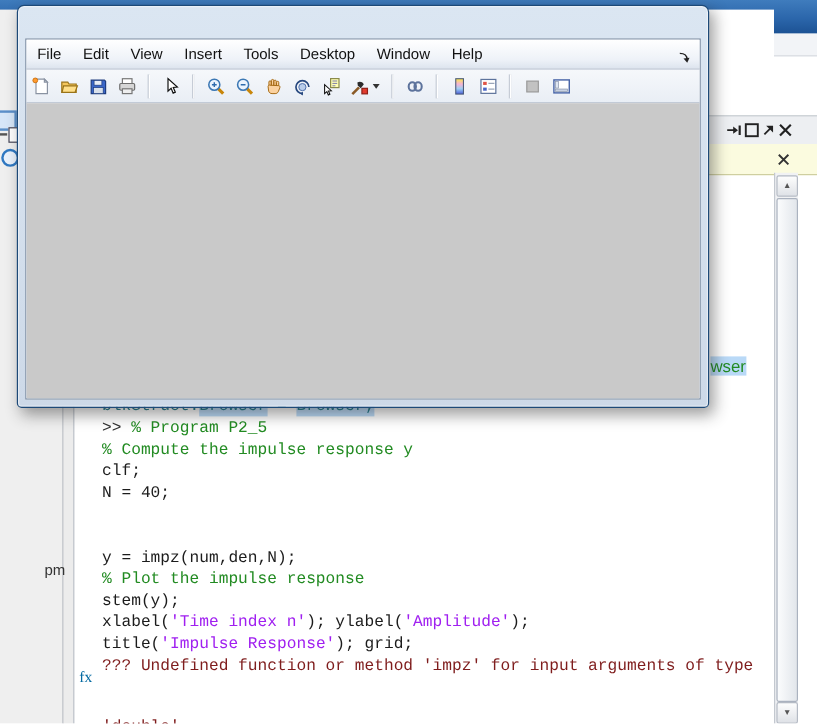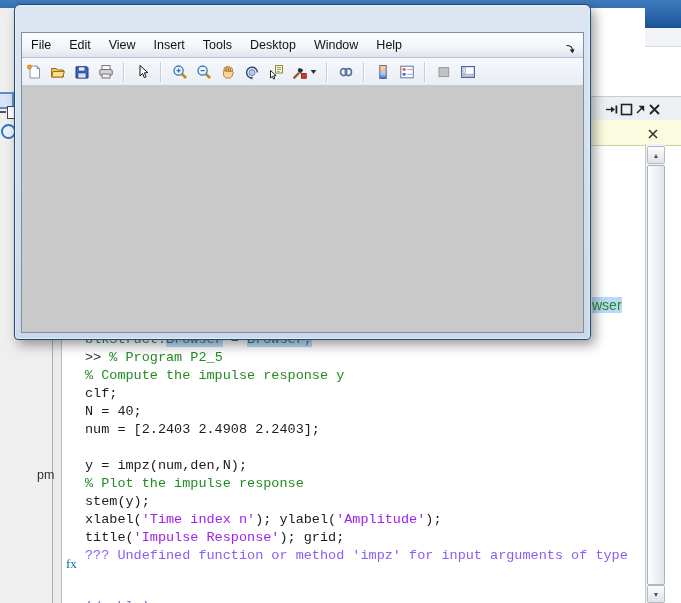--- a/index.html
+++ b/index.html
@@ -46,21 +46,21 @@
 
   .pm-frag{position:absolute;left:1px;top:468px;font-size:12.5px;color:#333;padding-left:36px;}
   .fx-frag{position:absolute;left:66px;top:556px;font-family:"Liberation Serif",serif;
     font-size:13px;color:#0369a1;}
 
   
   .console{position:absolute;left:0;top:0;width:681px;height:603px;pointer-events:none;}
   .console-line{position:absolute;left:85px;white-space:pre;
     font-family:"Liberation Mono",monospace;font-size:13.5px;line-height:18px;}
   .col-code{color:#1c1c1c;} .col-comment{color:#228b22;} .col-string{color:#a020f0;}
-  .col-error{color:#8b5cf6;} .col-teal{color:#1f7a8c;} .col-prompt{color:#333333;}
+  .col-error{color:#7f1d1d;} .col-teal{color:#1f7a8c;} .col-prompt{color:#333333;}
   .hl{background:#b9d9f7;}
   .wser-frag{position:absolute;left:592px;top:256px;font-family:Liberation Sans, sans-serif;
     font-size:14px;margin-top:41px;}
 
   
   #figwin{position:absolute;left:14px;top:4px;width:575px;height:334px;
     background:linear-gradient(180deg,#dbe6f2 0%,#cdd9e8 100%);
     border:1px solid #1d4977;border-radius:6px 6px 4px 4px;
     box-shadow:4px 5px 12px rgba(40,40,40,.45), inset 0 0 0 1px rgba(255,255,255,.45);}
   .titlebar{position:absolute;left:0;top:0;right:0;height:27px;border-radius:5px 5px 0 0;
@@ -147,21 +147,20 @@
 
   <span class="pm-frag">pm</span>
   <span class="fx-frag">fx</span>
 
   <div class="console">
       <div class="console-line" style="top: 331px;"><span class="col-teal">blkStruct.</span><span class="col-teal hl">Browser</span><span class="col-teal"> = </span><span class="col-teal hl">Browser;</span></div>
       <div class="console-line" style="top: 349px;"><span class="col-prompt">&gt;&gt; </span><span class="col-comment">% Program P2_5</span></div>
       <div class="console-line" style="top: 367px;"><span class="col-comment">% Compute the impulse response y</span></div>
       <div class="console-line" style="top: 385px;"><span class="col-code">clf;</span></div>
       <div class="console-line" style="top: 403px;"><span class="col-code">N = 40;</span></div>
-      <div class="console-line" style="top: 421px;"><span class="col-code">num = [2.2403 2.4908 2.2403];</span></div>
       <div class="console-line" style="top: 457px;"><span class="col-code">y = impz(num,den,N);</span></div>
       <div class="console-line" style="top: 475px;"><span class="col-comment">% Plot the impulse response</span></div>
       <div class="console-line" style="top: 493px; text-align: right;"><span class="col-code">stem(y);</span></div>
       <div class="console-line" style="top: 511px;"><span class="col-code">xlabel(</span><span class="col-string">'Time index n'</span><span class="col-code">); ylabel(</span><span class="col-string">'Amplitude'</span><span class="col-code">);</span></div>
       <div class="console-line" style="top: 529px;"><span class="col-code">title(</span><span class="col-string">'Impulse Response'</span><span class="col-code">); grid;</span></div>
       <div class="console-line" style="top: 547px;"><span class="col-error">??? Undefined function or method 'impz' for input arguments of type</span></div>
       <div class="console-line" style="top: 598px;"><span class="col-error">'double'.</span></div>
     </div>
   <span class="wser-frag col-comment hl">wser</span>
 

